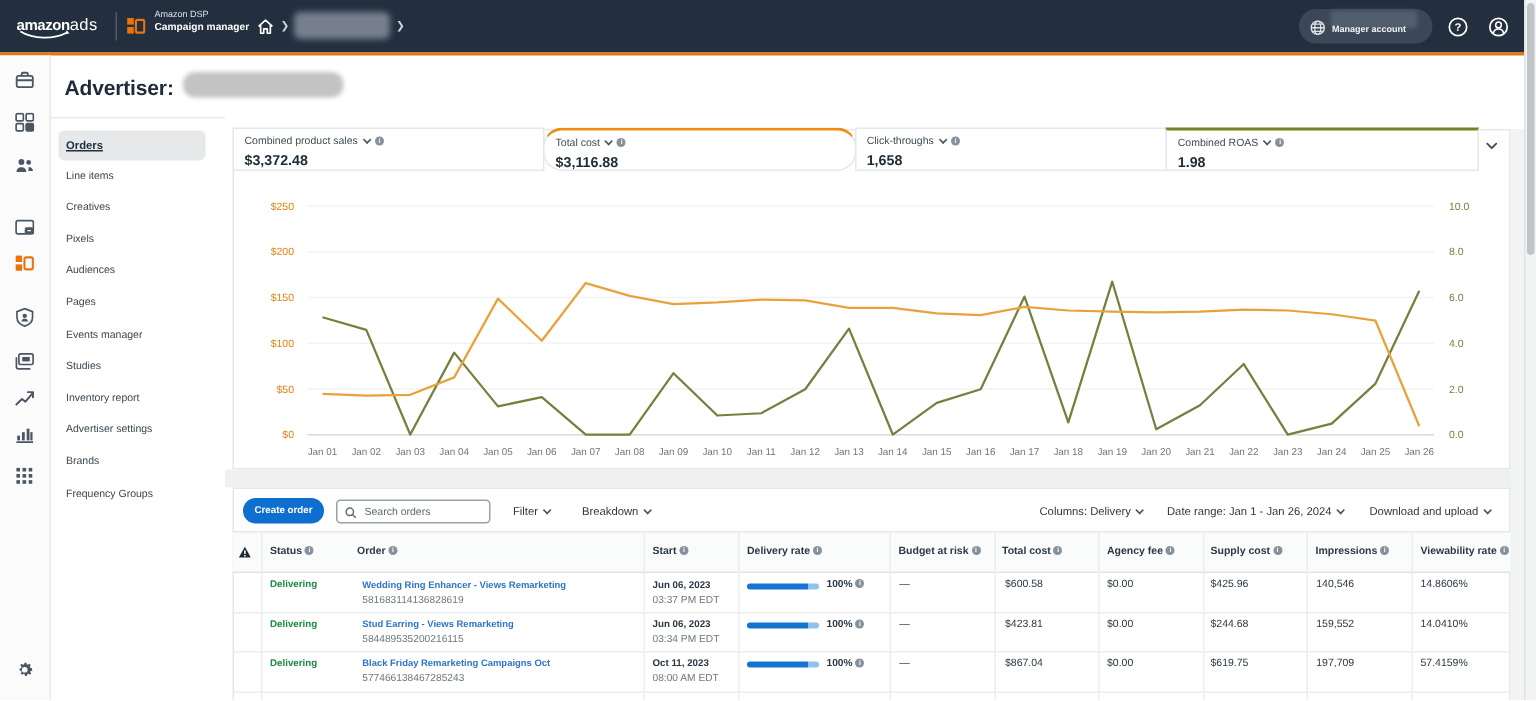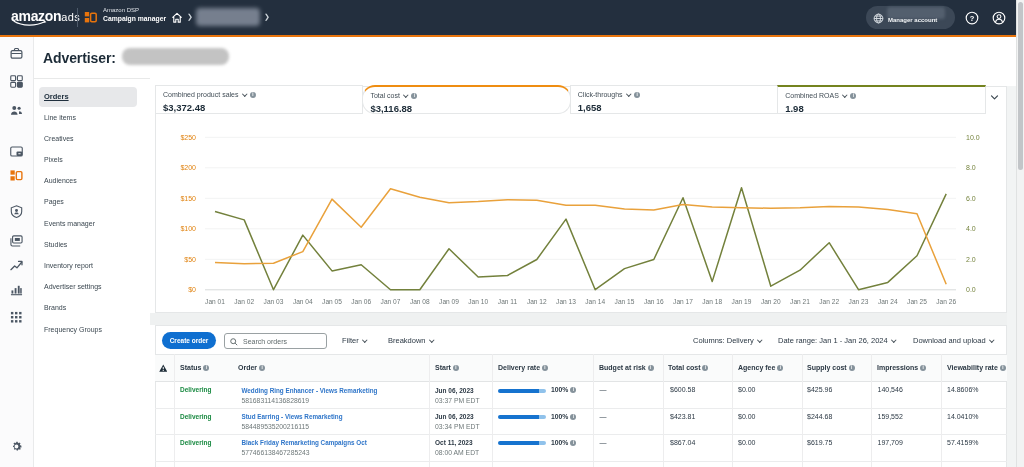--- a/index.html
+++ b/index.html
@@ -36,21 +36,21 @@
 .vline { position:absolute; width:1px; background:#ededee; top:0; }
 .hline { position:absolute; height:1px; background:#ebeced; left:0; width:852px; }
 #scrolltrack { left:1016px; top:0; width:8px; height:467px; background:#f2f3f3; border-left:1px solid #e0e2e2; }
 #scrollthumb { left:1017.5px; top:2px; width:5.5px; height:168px; background:#c2c5c8; border-radius:3px; }
 </style>
 </head>
 <body>
 <div id="app">
   <div class="abs" id="topbar">
     <div class="abs" style="left:11px; top:7px; width:70px; height:24px;">
-      <span style="font-size:14px; font-weight:bold; color:#fff; letter-spacing:-0.3px;">amazon</span><span style="font-size:11px; color:#fff; font-weight:400; letter-spacing:0.3px;">ads</span>
+      <span style="font-size:10px; font-weight:bold; color:#fff; letter-spacing:-0.3px;">amazon</span><span style="font-size:11px; color:#fff; font-weight:400; letter-spacing:0.3px;">ads</span>
       <svg class="abs" style="left:2px; top:13px;" width="36" height="7" viewBox="0 0 36 7">
         <path d="M1 1.2 C 9 6.2, 23 6.2, 31 2" fill="none" stroke="#fff" stroke-width="1.2" stroke-linecap="round"></path>
         <path d="M31.5 0.2 L 33.3 2.3 L 30.2 2.9 Z" fill="#fff"></path>
       </svg>
     </div>
     <div class="abs" style="left:77px; top:8px; width:1px; height:19px; background:#4d5a6a;"></div>
     <svg class="abs" style="left:84px; top:11px;" width="13" height="13" viewBox="0 0 13 13">
       <rect x="0.8" y="1" width="4.4" height="4.4" fill="#e8740c"></rect>
       <rect x="0.8" y="7" width="4.4" height="4.4" fill="#e8740c"></rect>
       <rect x="6.6" y="2.2" width="5.6" height="8.6" rx="1.2" fill="none" stroke="#e8740c" stroke-width="1.5"></rect>

